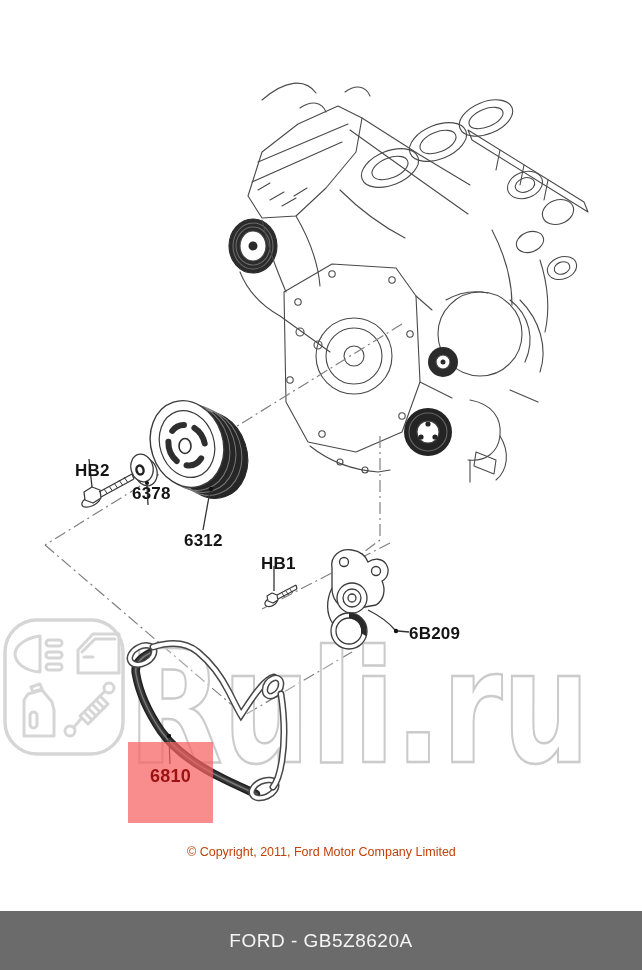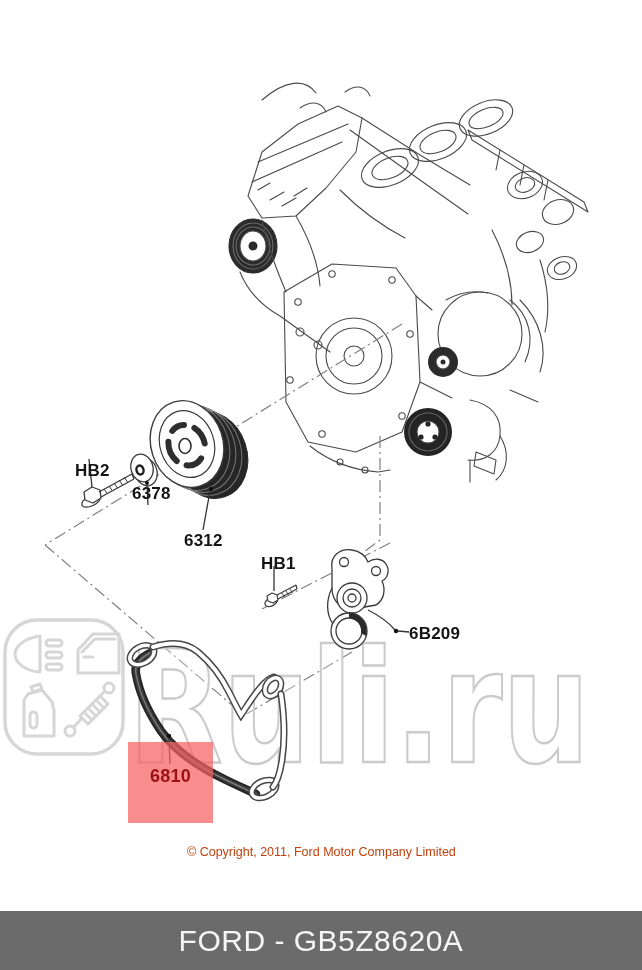--- a/index.html
+++ b/index.html
@@ -47,21 +47,21 @@
   }
   .footer-bar{
     position:absolute;
     left:0;top:911px;width:642px;height:59px;
     background:#6b6b6b;
     display:flex;justify-content:center;align-items:center;
     gap:34px;
   }
   .footer-bar span{
     color:#f5f5f5;
-    font-size:30px;
+    font-size:19px;
     letter-spacing:0.5px;
     white-space:nowrap;
   }
 </style>
 </head>
 <body>
 
 <div class="page">
 
   <svg width="642" height="911" viewBox="0 0 642 911">

